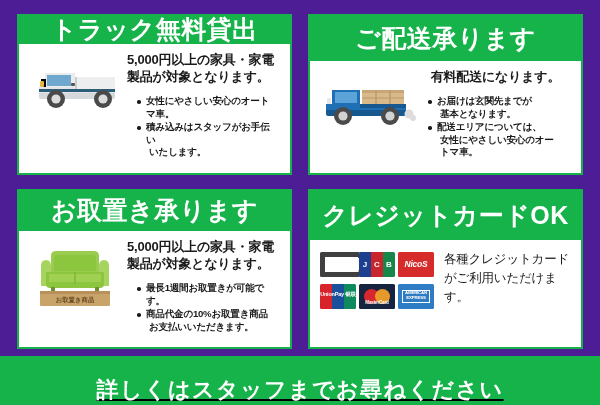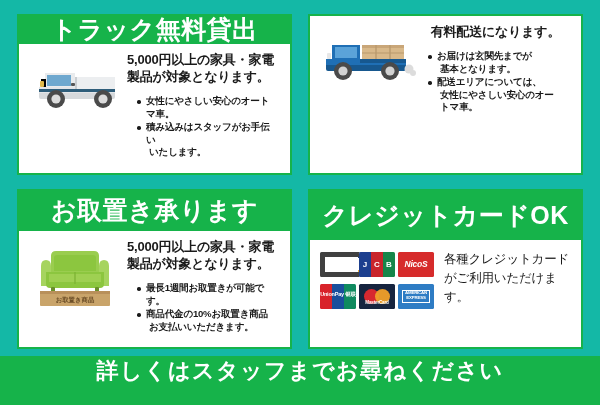--- a/index.html
+++ b/index.html
@@ -2,21 +2,21 @@
 <html lang="ja"><head>
 <meta charset="utf-8">
 <style>
   html,body{margin:0;padding:0;}
   body{
     width:600px;height:405px;
     background:#ffffff;
     font-family:"Liberation Sans","DejaVu Sans",sans-serif;
     overflow:hidden;
   }
-  .poster{position:relative;width:600px;height:405px;background:#14b8a6;}
+  .poster{position:relative;width:600px;height:405px;background:#4c1d95;}
 
   
   .grid{
     position:absolute;left:17px;top:14px;
     width:566px;height:335px;
     display:grid;
     grid-template-columns:1fr 1fr;
     grid-template-rows:1fr 1fr;
     column-gap:16px;row-gap:14px;
   }
@@ -152,21 +152,21 @@
     font-size:12.5px;
     color:#1a1a1a;
     line-height:1.55;
     letter-spacing:-0.2px;
   }
 
   
   .footer{
     position:absolute;left:0;right:0;top:356px;height:49px;
     background:#16b34a;
-    display:flex;align-items:flex-start;justify-content:center;
+    display:flex;align-items:flex-end;justify-content:center;text-decoration:underline;
   }
   .footer span{
     color:#ffffff;
     font-size:22px;
     font-weight:bold;
     letter-spacing:1.5px;
   }
 </style>
 </head>
 <body>
@@ -206,20 +206,21 @@
             <li>
               <span>積み込みはスタッフがお手伝い</span>
               <span class="cont">いたします。</span>
             </li>
           </ul>
         </div>
       </div>
     </div>
 
     <div class="card">
+      <div class="card-head">ご配送承ります</div>
       <div class="card-body">
         <div class="art">
           <svg class="truck-svg" width="100" height="58" viewBox="0 0 100 58" aria-hidden="true">
             <path d="M46 16 h42 v16 h-42 z" fill="#d9b98a"></path>
             <path d="M46 16 h42 v3 h-42 z" fill="#c9a678"></path>
             <path d="M60 16 v16" stroke="#b99a6d" stroke-width="1.4"></path>
             <path d="M74 16 v16" stroke="#b99a6d" stroke-width="1.4"></path>
             <path d="M46 24 h42" stroke="#b99a6d" stroke-width="1.2"></path>
             <path d="M16 16 h28 v16 h-28 z" fill="#1f6fb5"></path>
             <path d="M19 18 h22 v11 h-22 z" fill="#5ba3d9"></path>

